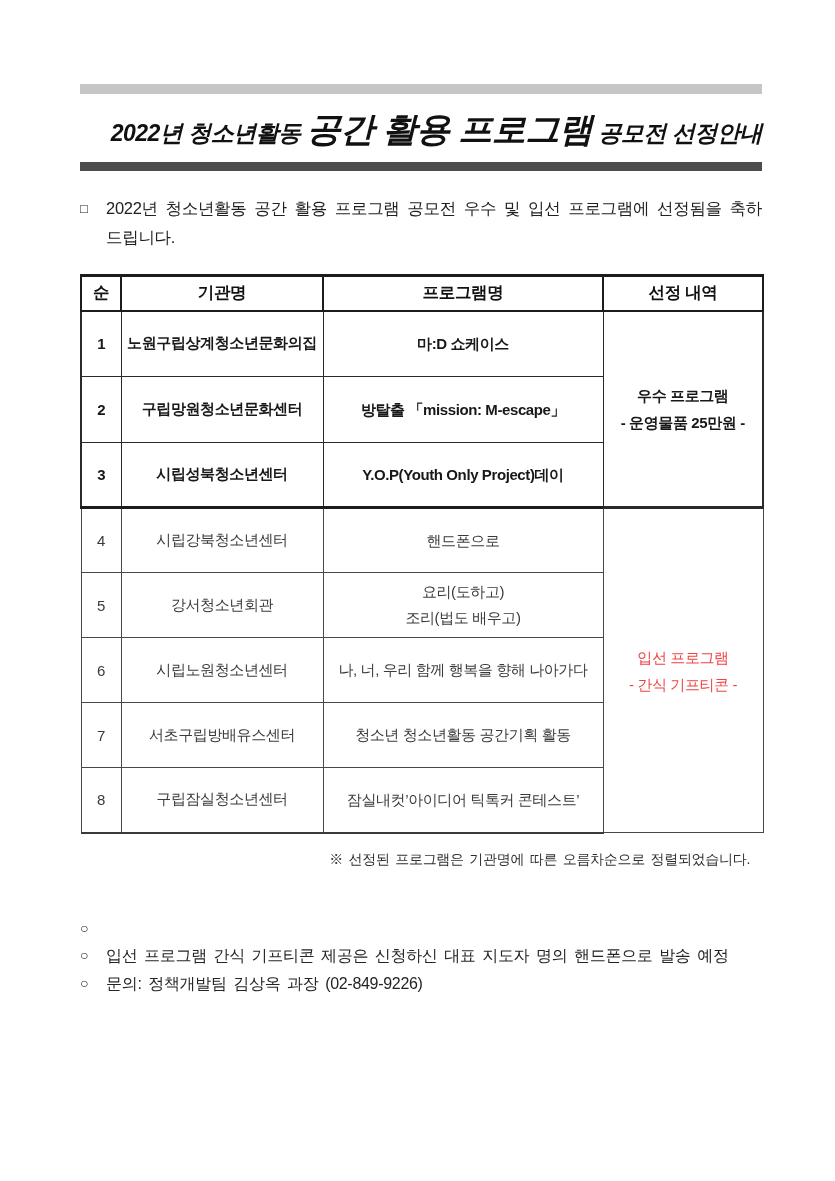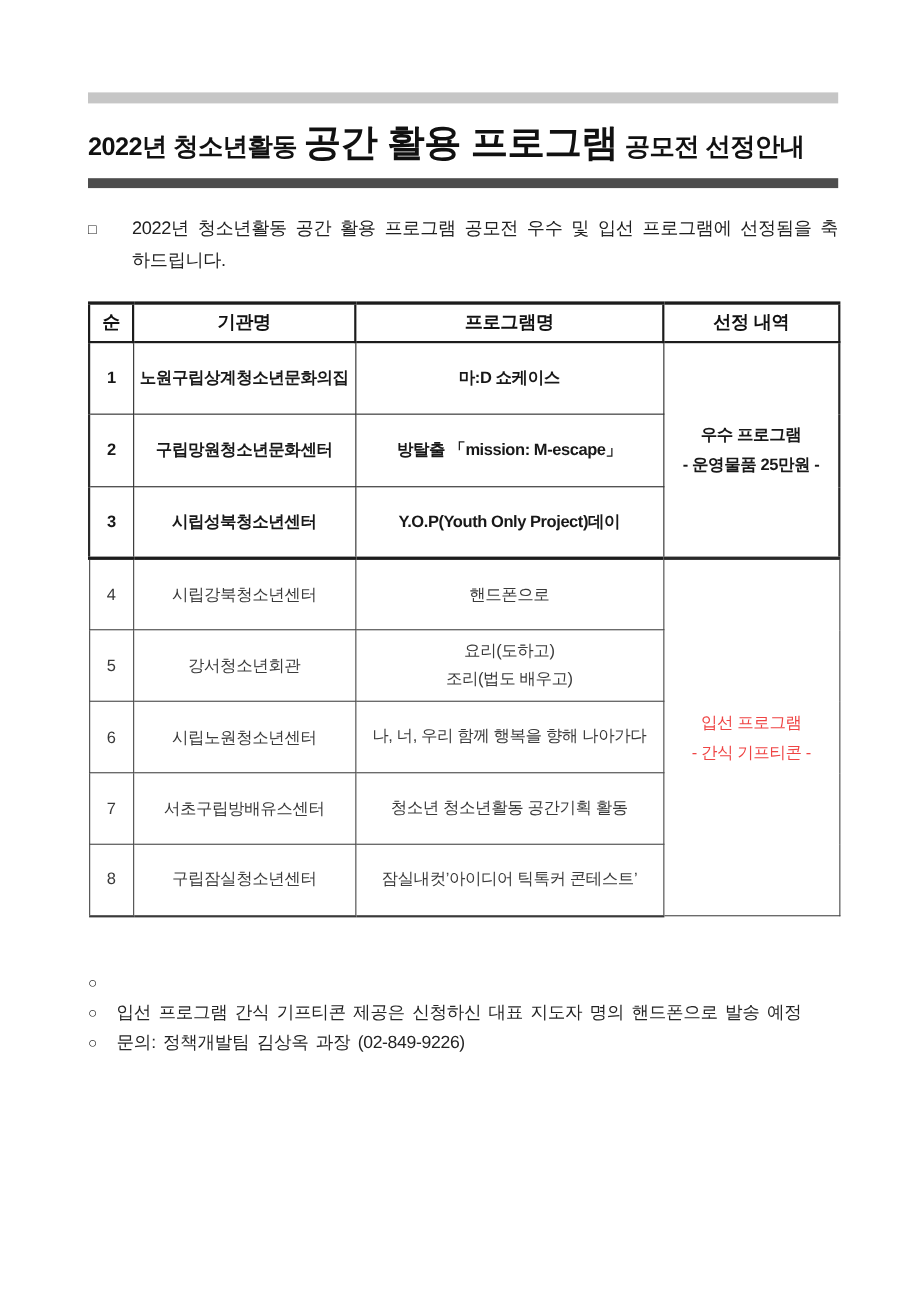--- a/index.html
+++ b/index.html
@@ -17,26 +17,27 @@
     top: 84px;
     left: 80px;
     width: 682px;
   }
 
   
   .bar { width: 100%; }
   .bar.light { height: 10px; background: #c6c6c6; }
   .bar.dark  { height: 9px;  background: #4d4d4d; }
   h1.doc-title {
-    text-align: left;
+    text-align: right;
     margin: 13px 0 9px 0;
     font-weight: bold;
     color: #111111;
     letter-spacing: -0.5px;
     white-space: nowrap;
+    font-style: italic;
   }
   h1.doc-title .t-small { font-size: 23px; }
   h1.doc-title .t-big   { font-size: 34px; margin: 0 6px; }
 
   
   .intro {
     margin-top: 23px;
     display: flex;
     font-size: 16.5px;
     line-height: 29px;
@@ -46,21 +47,20 @@
   .intro .bullet {
     flex: 0 0 26px;
     font-size: 13px;
     line-height: 29px;
     color: #202020;
   }
   .intro .intro-text {
     flex: 1;
     word-spacing: 2.5px;
     text-align: justify;
-    margin-left: 14px;
   }
 
   
   table.sel-table {
     margin-top: 22px;
     border-collapse: collapse;
     table-layout: fixed;
     width: 682px;
     text-align: center;
   }
@@ -197,20 +197,21 @@
         <td class="c-prog">청소년 청소년활동 공간기획 활동</td>
       </tr>
       <tr class="r-last">
         <td class="c-no">8</td>
         <td class="c-org">구립잠실청소년센터</td>
         <td class="c-prog">잠실내컷’아이디어 틱톡커 콘테스트’</td>
       </tr>
     </tbody>
   </table>
 
+  <p class="footnote">※ 선정된 프로그램은 기관명에 따른 오름차순으로 정렬되었습니다.</p>
 
   <ul class="notes">
     <li>
       <span class="n-bullet">○</span>
     </li>
     <li>
       <span class="n-bullet">○</span>
       <span class="n-text">입선 프로그램 간식 기프티콘 제공은 신청하신 대표 지도자 명의 핸드폰으로 발송 예정</span>
     </li>
     <li>

